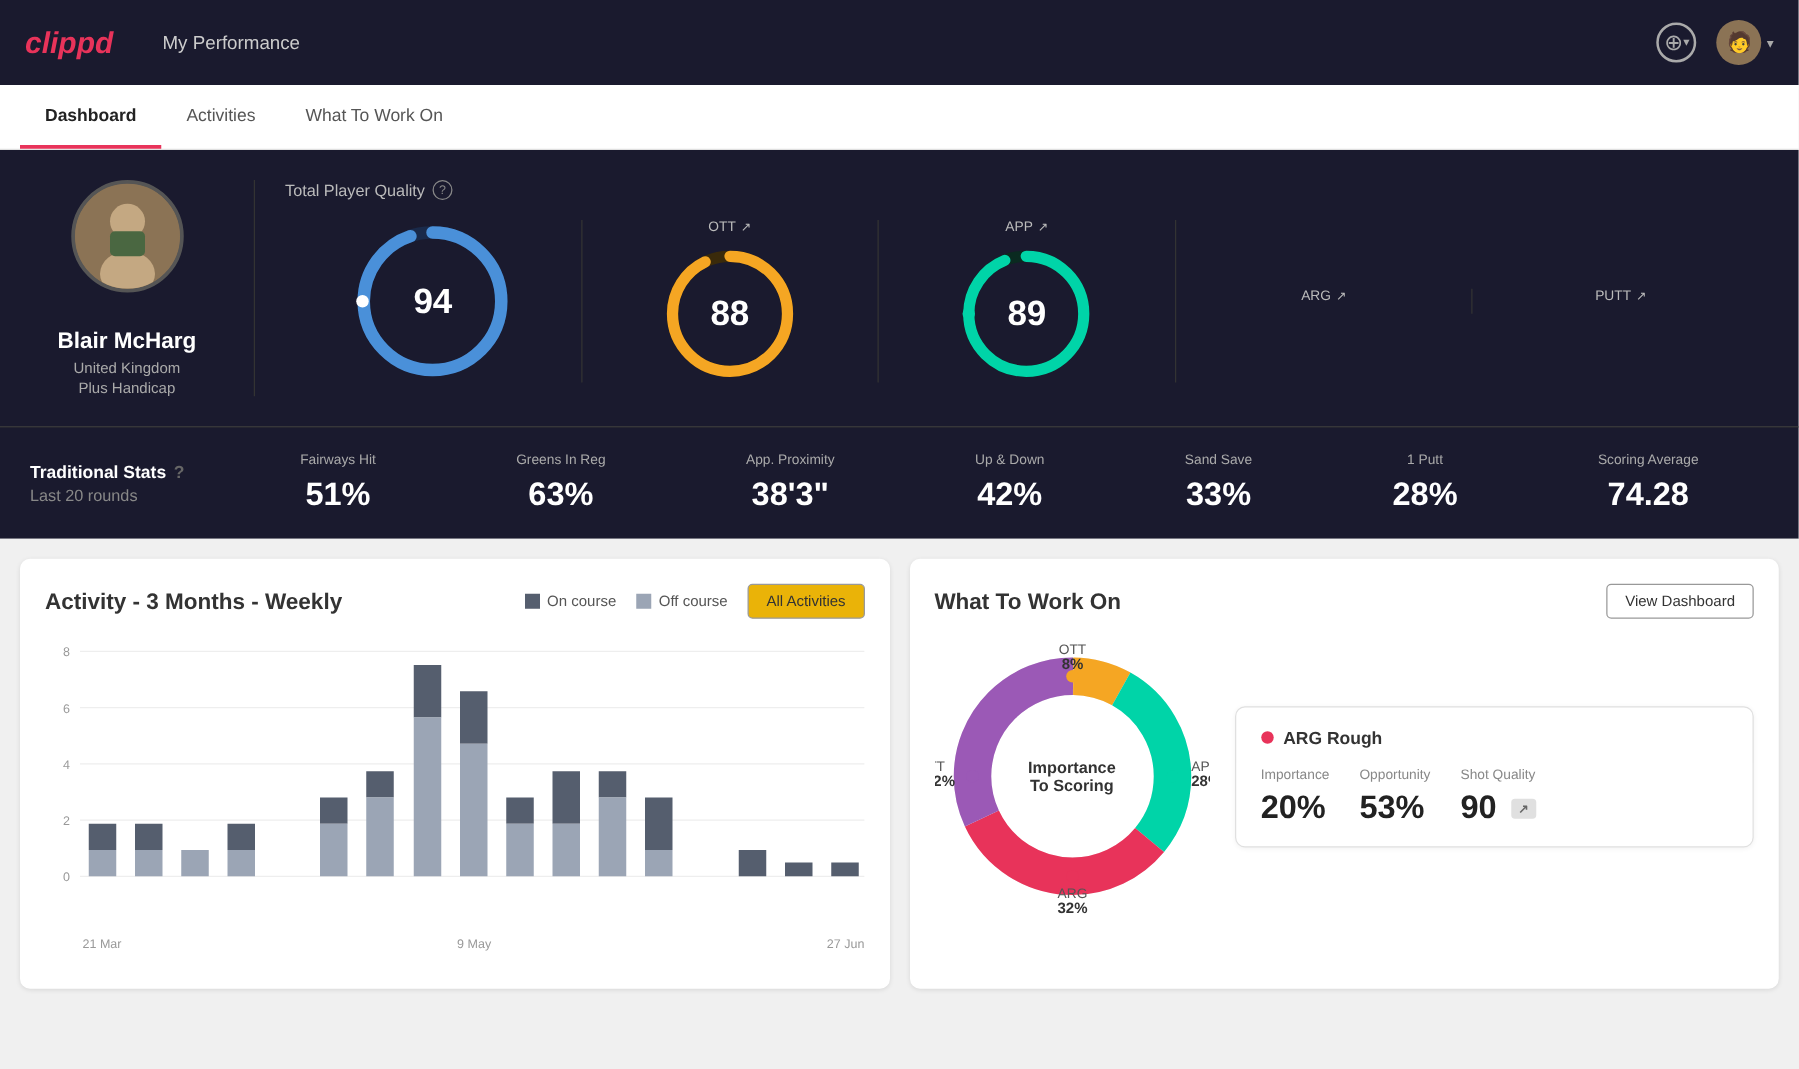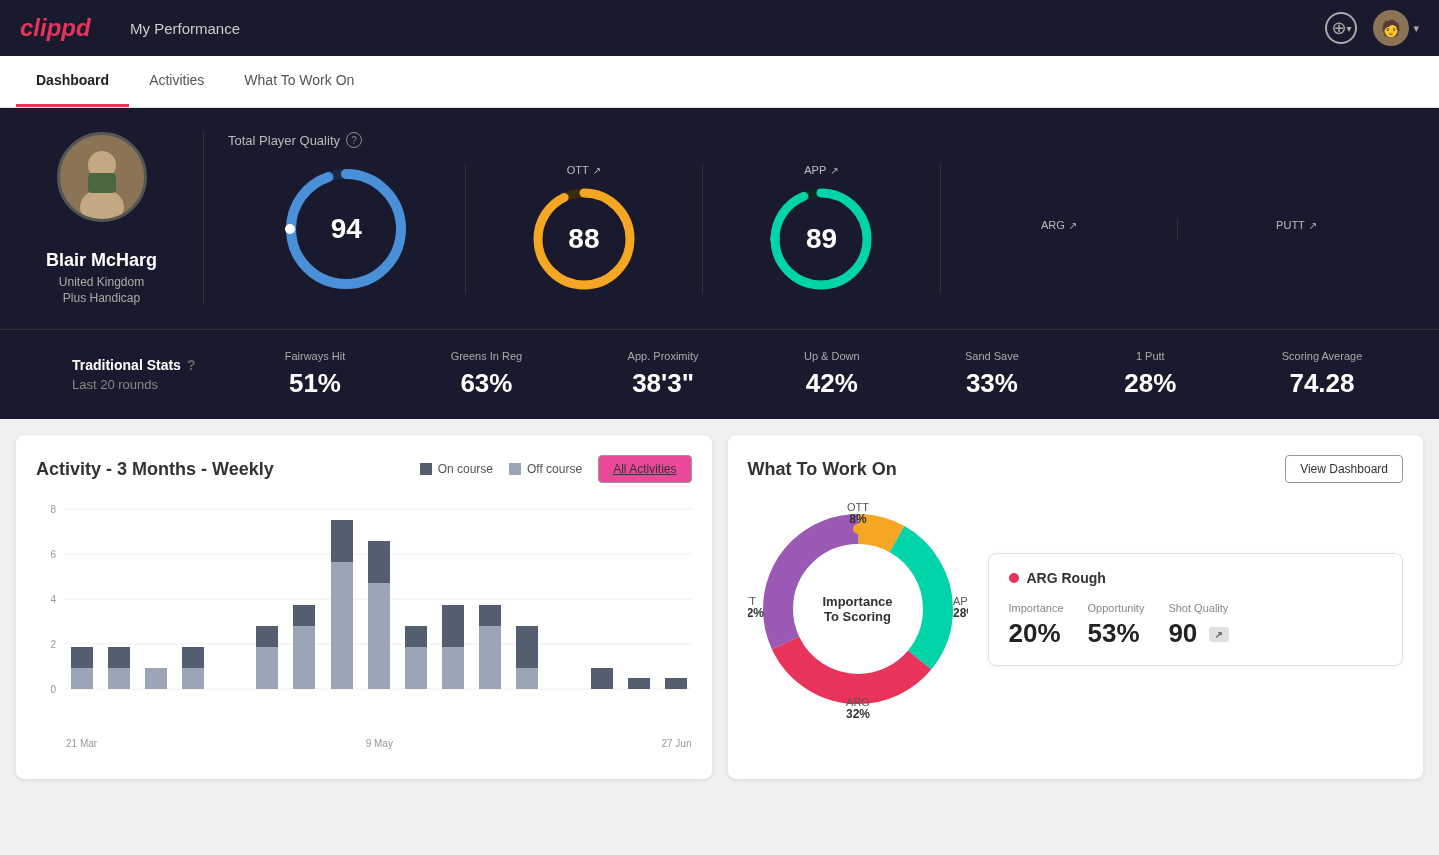--- a/index.html
+++ b/index.html
@@ -4,21 +4,21 @@
   <style>
     * { box-sizing: border-box; margin: 0; padding: 0; }
     body { font-family: -apple-system, BlinkMacSystemFont, 'Segoe UI', sans-serif; background: #f0f0f0; color: #fff; }
 
     
     .header {
       background: #1a1a2e;
       display: flex;
       align-items: center;
       padding: 0 20px;
-      height: 56px;
+      height: 68px;
       justify-content: space-between;
     }
     .logo { display: flex; align-items: center; gap: 6px; }
     .header-title { color: #ccc; font-size: 15px; margin-left: 20px; }
     .header-left { display: flex; align-items: center; }
     .header-right { display: flex; align-items: center; gap: 16px; }
     .add-btn {
       width: 32px; height: 32px; border-radius: 50%; border: 2px solid #aaa;
       display: flex; align-items: center; justify-content: center;
       color: #aaa; font-size: 18px; cursor: pointer; background: transparent;
@@ -132,21 +132,21 @@
 
     
     .stats-bar {
       background: #1a1a2e;
       border-top: 1px solid #333;
       padding: 20px 24px;
       display: flex;
       align-items: center;
       gap: 0;
     }
-    .stats-label-area { min-width: 160px; margin-left: 48px; }
+    .stats-label-area { min-width: 160px; }
     .stats-label { font-size: 14px; font-weight: 600; display: flex; align-items: center; gap: 6px; }
     .stats-subtitle { font-size: 13px; color: #888; margin-top: 4px; }
     .stats-items {
       display: flex; flex: 1; justify-content: space-around;
     }
     .stat-item { text-align: center; }
     .stat-name { font-size: 11px; color: #aaa; margin-bottom: 6px; }
     .stat-value { font-size: 26px; font-weight: 600; }
 
     
@@ -167,22 +167,22 @@
       box-shadow: 0 1px 4px rgba(0,0,0,0.1);
     }
     .panel-header {
       display: flex; align-items: center; justify-content: space-between; margin-bottom: 16px;
     }
     .panel-title { font-size: 18px; font-weight: 700; color: #333; }
     .legend { display: flex; gap: 16px; align-items: center; }
     .legend-item { display: flex; align-items: center; gap: 6px; font-size: 12px; color: #555; }
     .legend-box { width: 12px; height: 12px; }
     .all-activities-btn {
-      border: 1px solid #999; background: #ec4899; padding: 6px 14px;
-      border-radius: 4px; font-size: 12px; cursor: pointer; color: #333; text-decoration: underline;
+      border: 1px solid #999; background: #eab308; padding: 6px 14px;
+      border-radius: 4px; font-size: 12px; cursor: pointer; color: #333;
     }
 
     
     .work-panel {
       flex: 1;
       background: #fff;
       border-radius: 8px;
       padding: 20px;
       box-shadow: 0 1px 4px rgba(0,0,0,0.1);
     }

